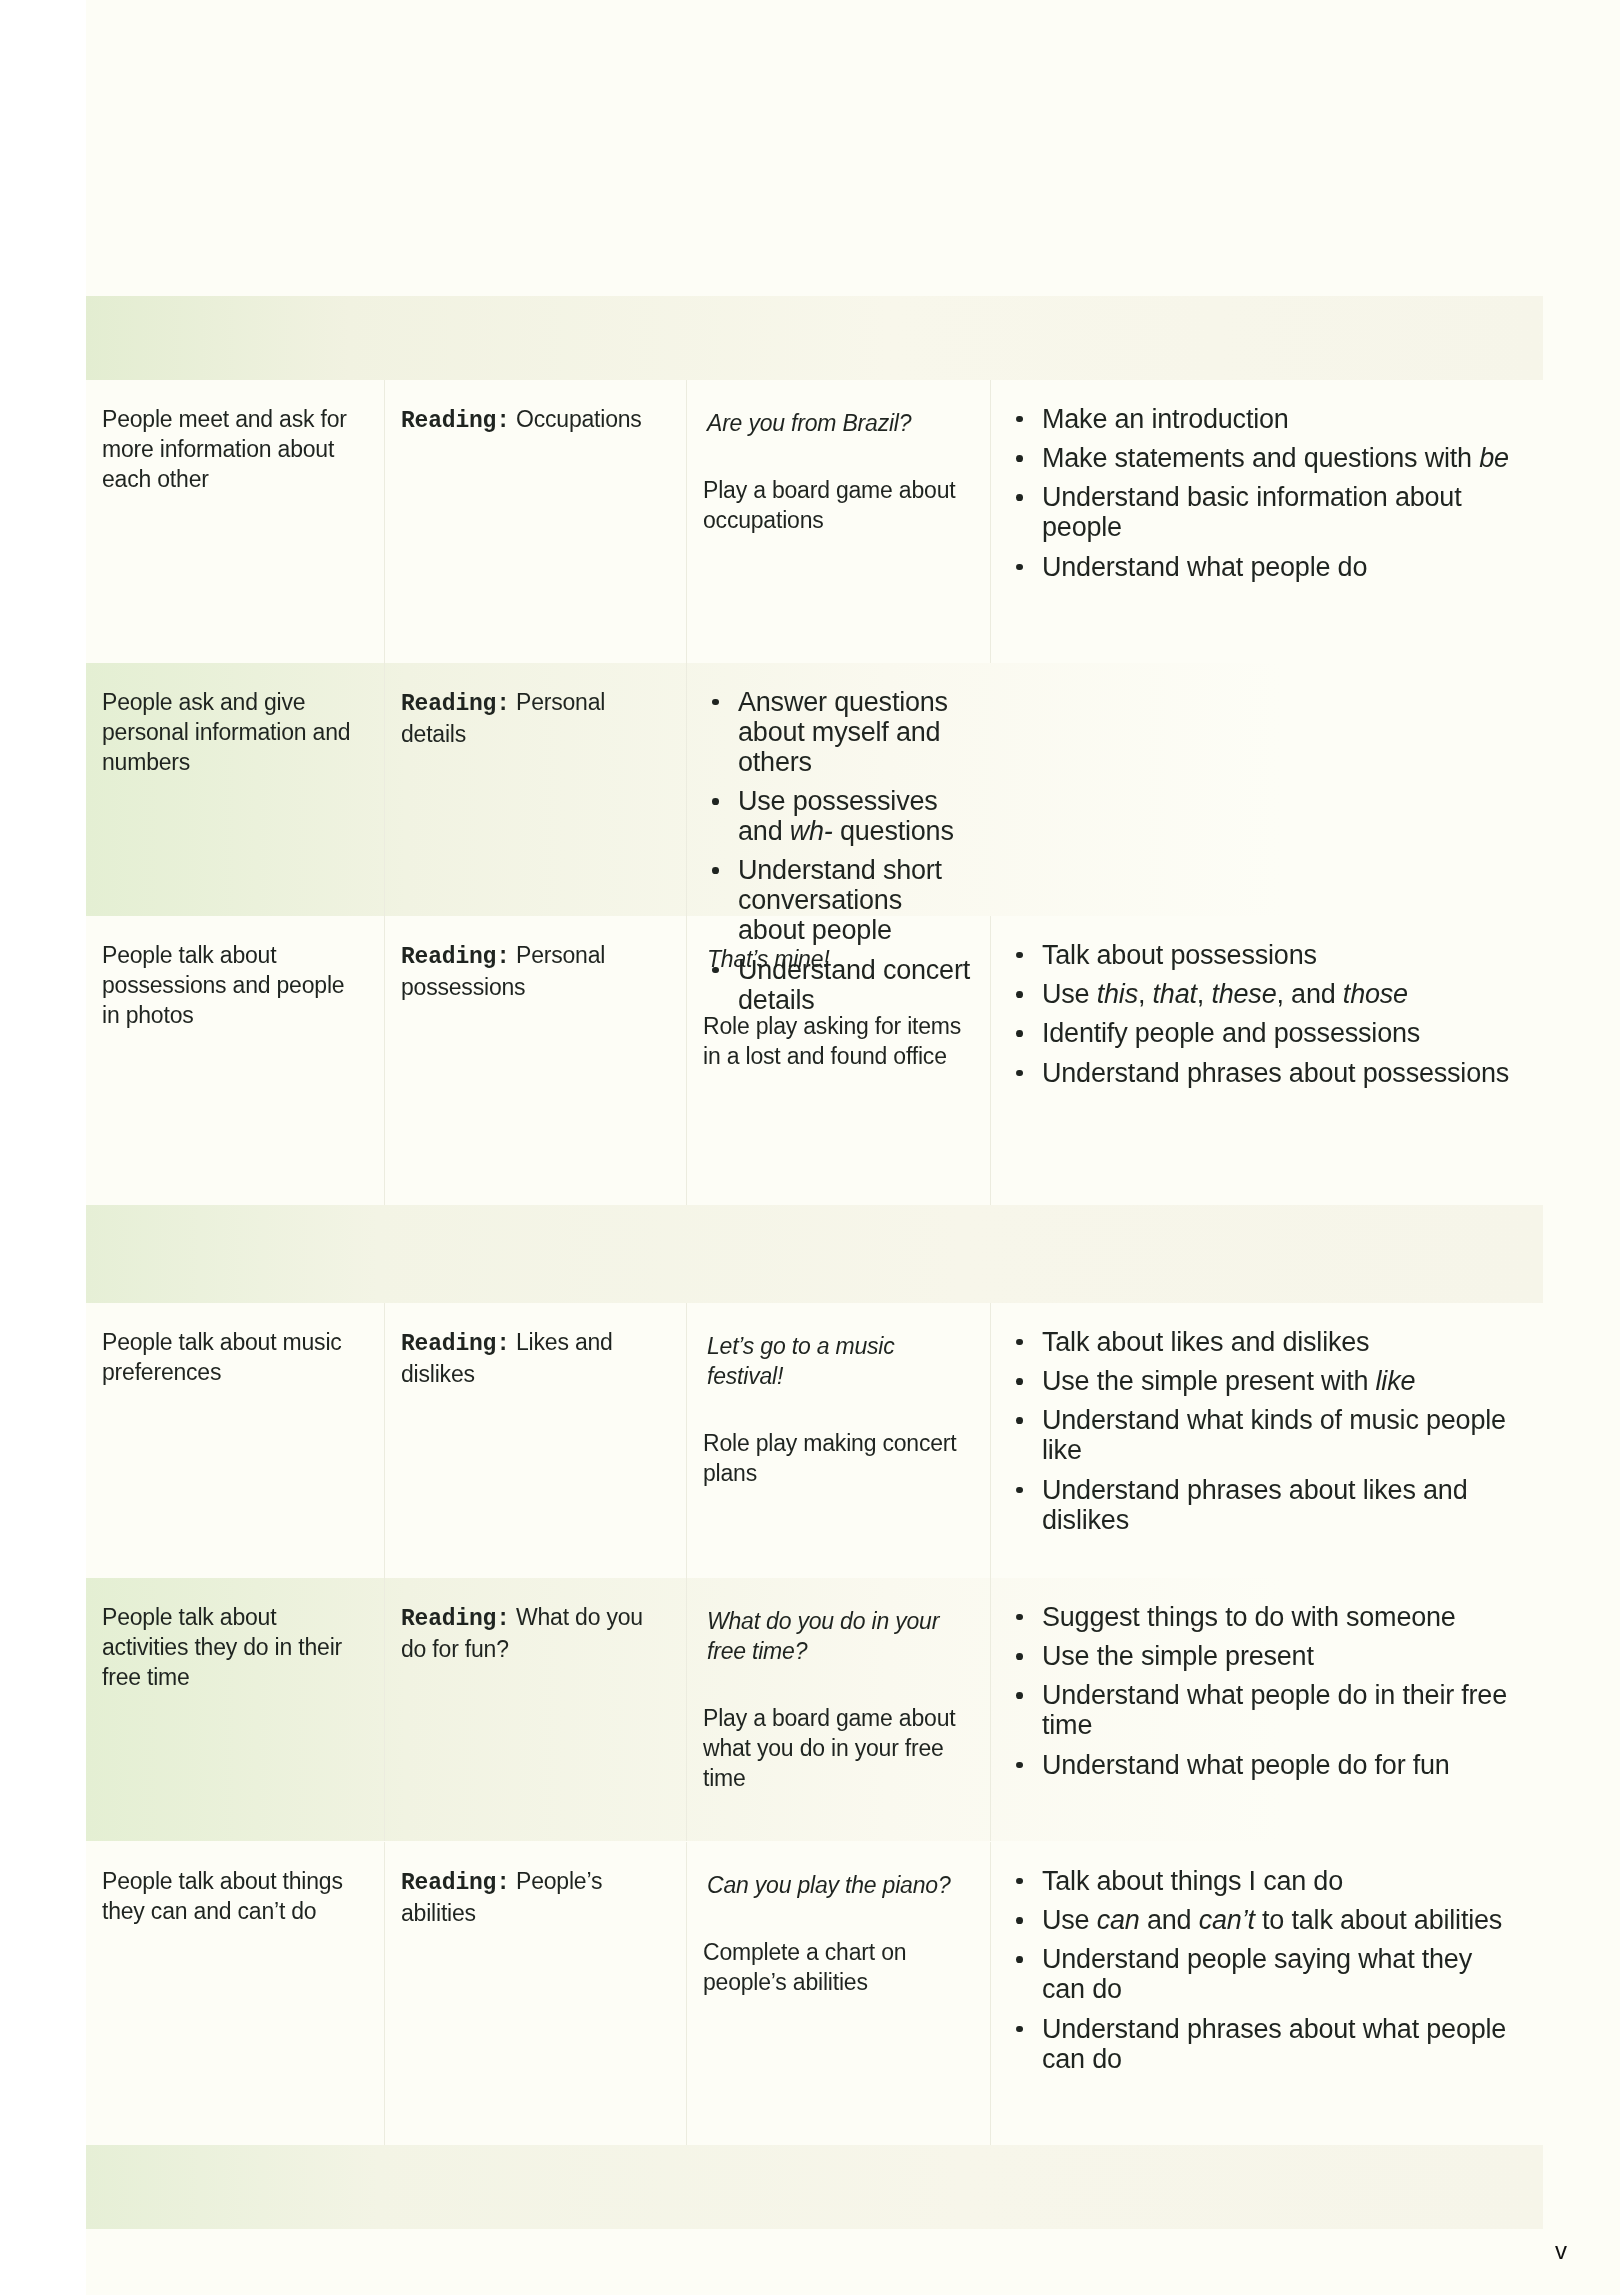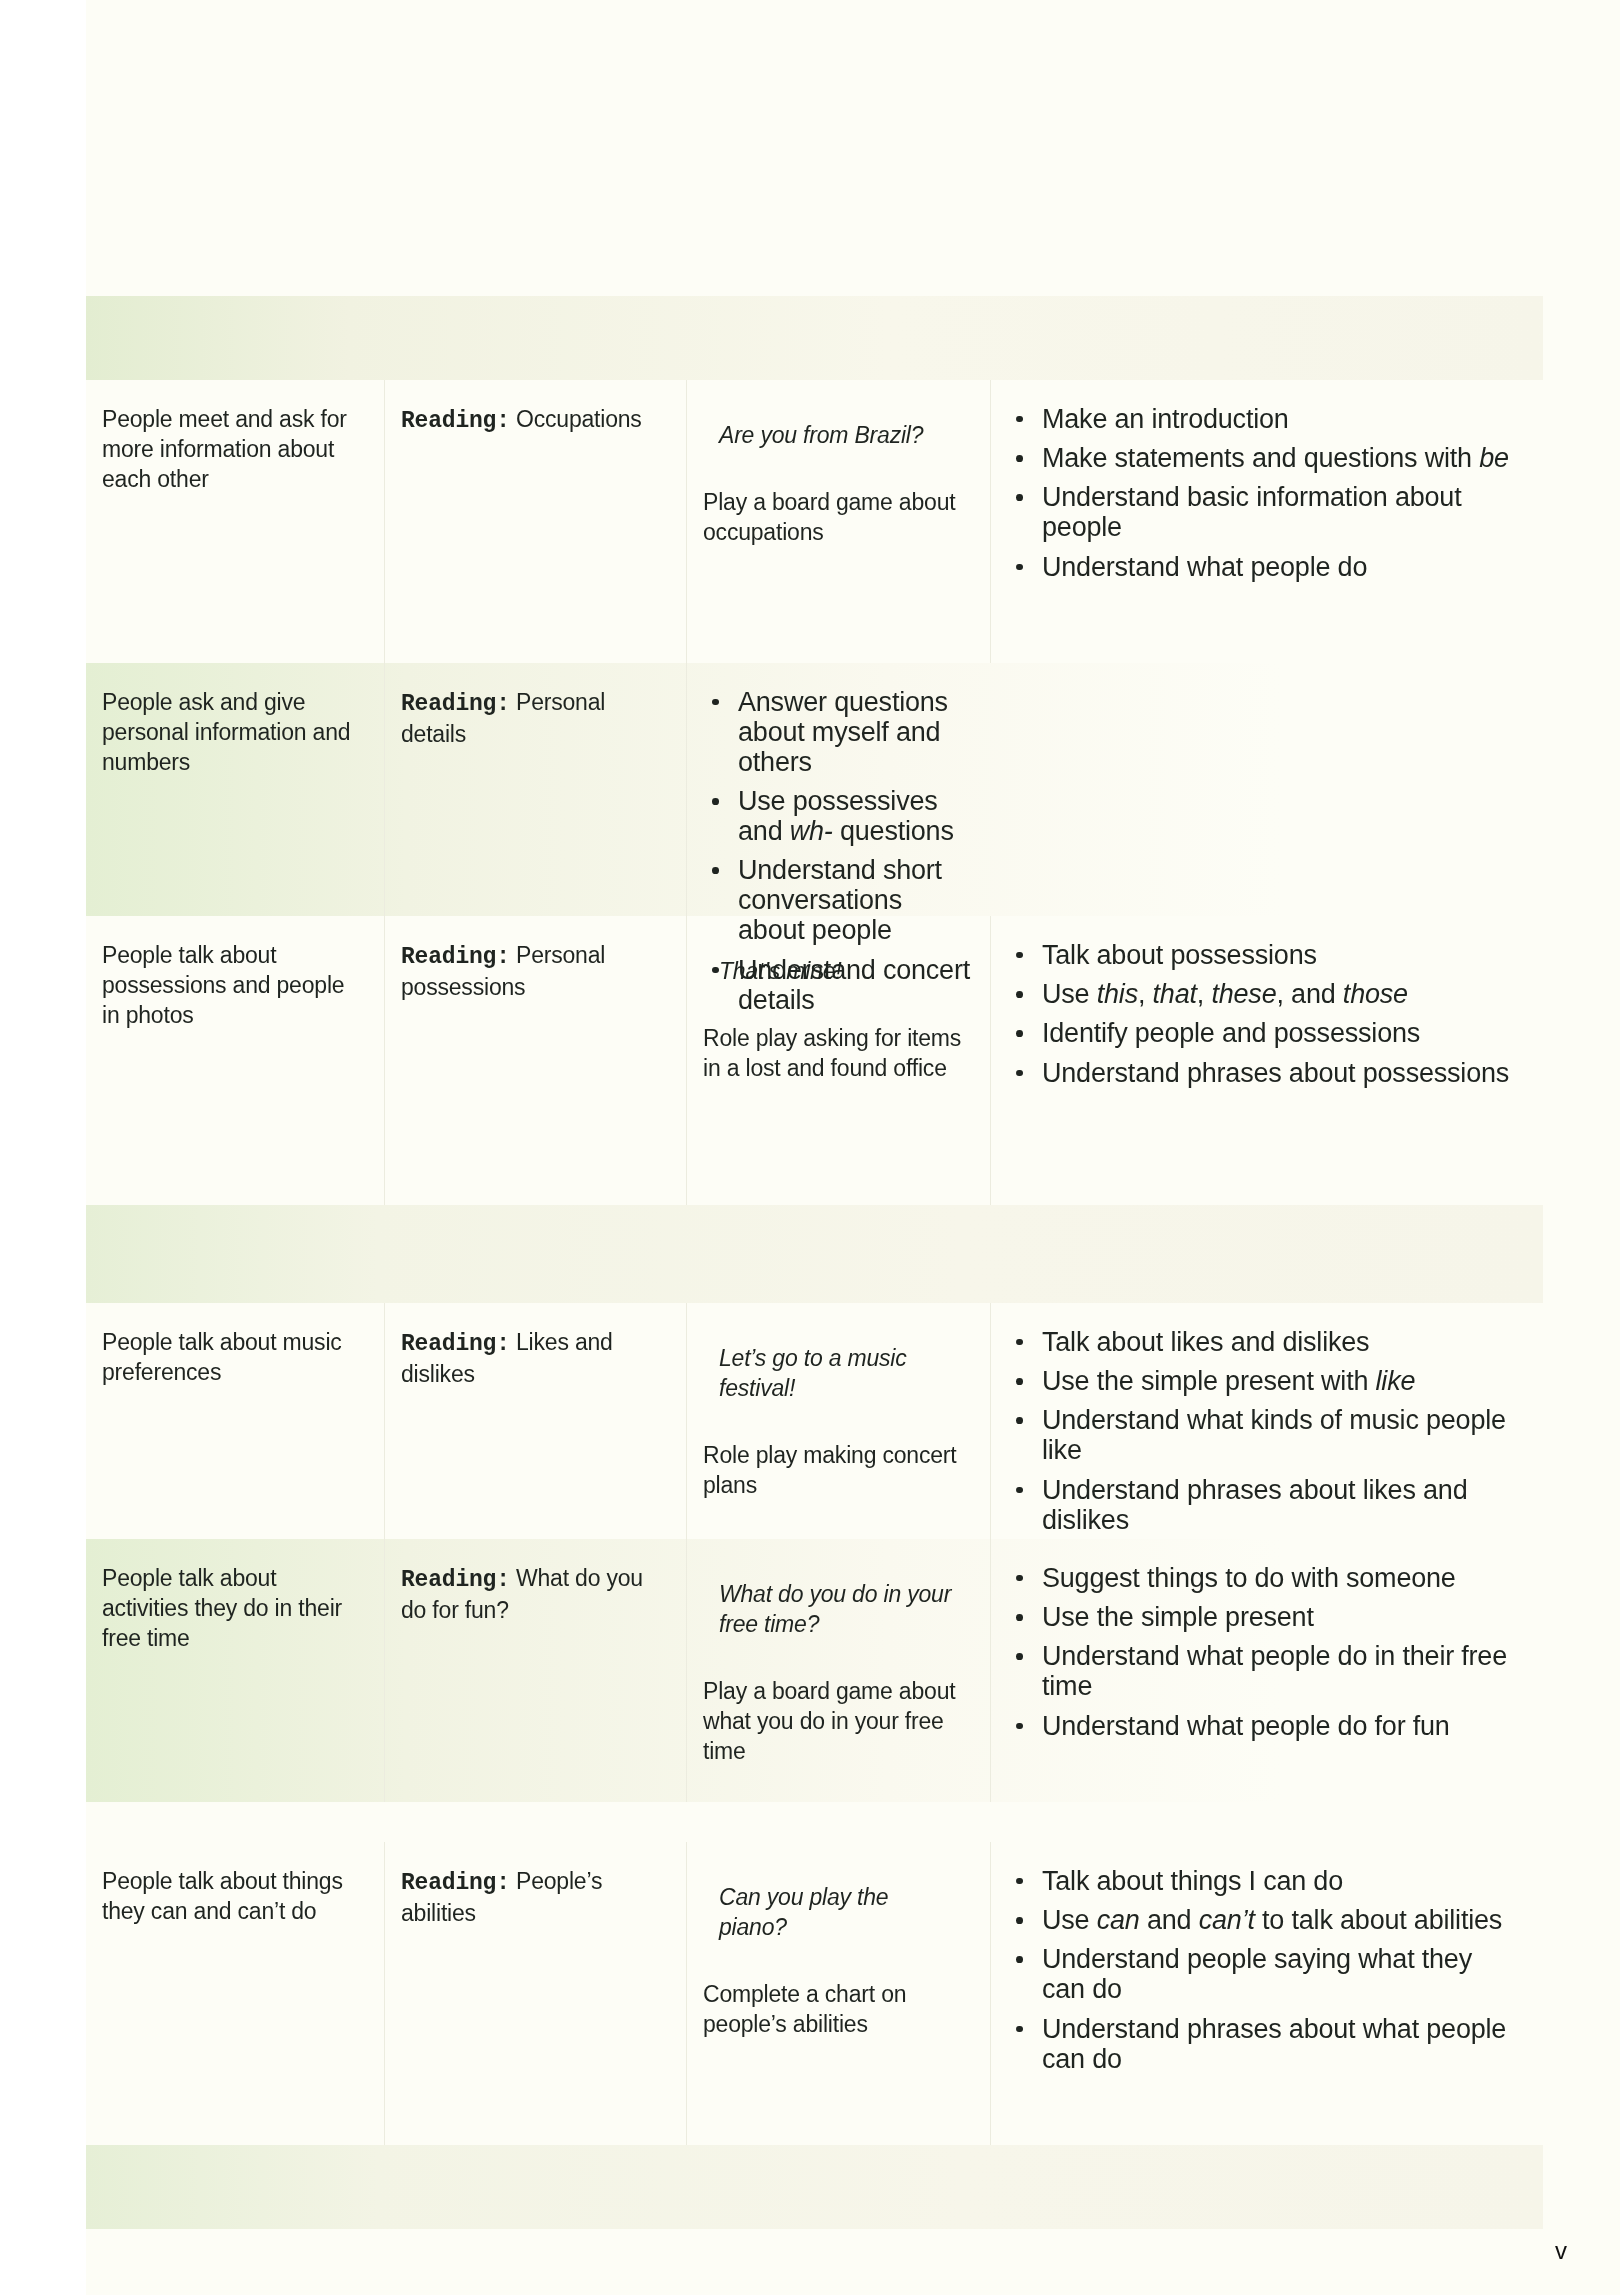--- a/index.html
+++ b/index.html
@@ -39,29 +39,29 @@
     position:absolute;left:0;width:1457px;
     display:grid;grid-template-columns:298px 302px 304px 553px;
   }
   .row.tinted{
     background:linear-gradient(90deg,#e4efd3 0%,#f1f3e2 22%,#faf9ef 55%,rgba(250,249,239,0) 82%);
   }
   .row1{top:380px;height:283px;}
   .row2{top:663px;height:253px;}
   .row3{top:916px;height:290px;}
   .row4{top:1303px;height:276px;}
-  .row5{top:1539px;height:263px;}
+  .row5{top:1578px;height:263px;}
   .row6{top:1842px;height:303px;}
   .cell{
     padding:23.6px 17.5px 0 16px;
     font-size:23px;line-height:30px;letter-spacing:-0.2px;
   }
   .cell + .cell{border-left:0.7px solid #ececdf;}
   .reading b{font-weight:bold;font-family:Liberation Mono, monospace;}
-  .sp-title{font-style:italic;margin:16px;}
+  .sp-title{font-style:italic;margin:4px;}
   .sp-act{margin:37px 0 0 0;}
   
   ul.nic{
     margin:0;padding:0 0 0 35px;list-style:none;max-width:471px;
   }
   ul.nic li{
     position:relative;margin:0 0 9.4px 0;font-size:27px;line-height:30px;letter-spacing:-0.2px;
   }
   ul.nic li::before{
     content:"";position:absolute;left:-25.6px;top:12px;width:6.7px;height:6.7px;border-radius:50%;

